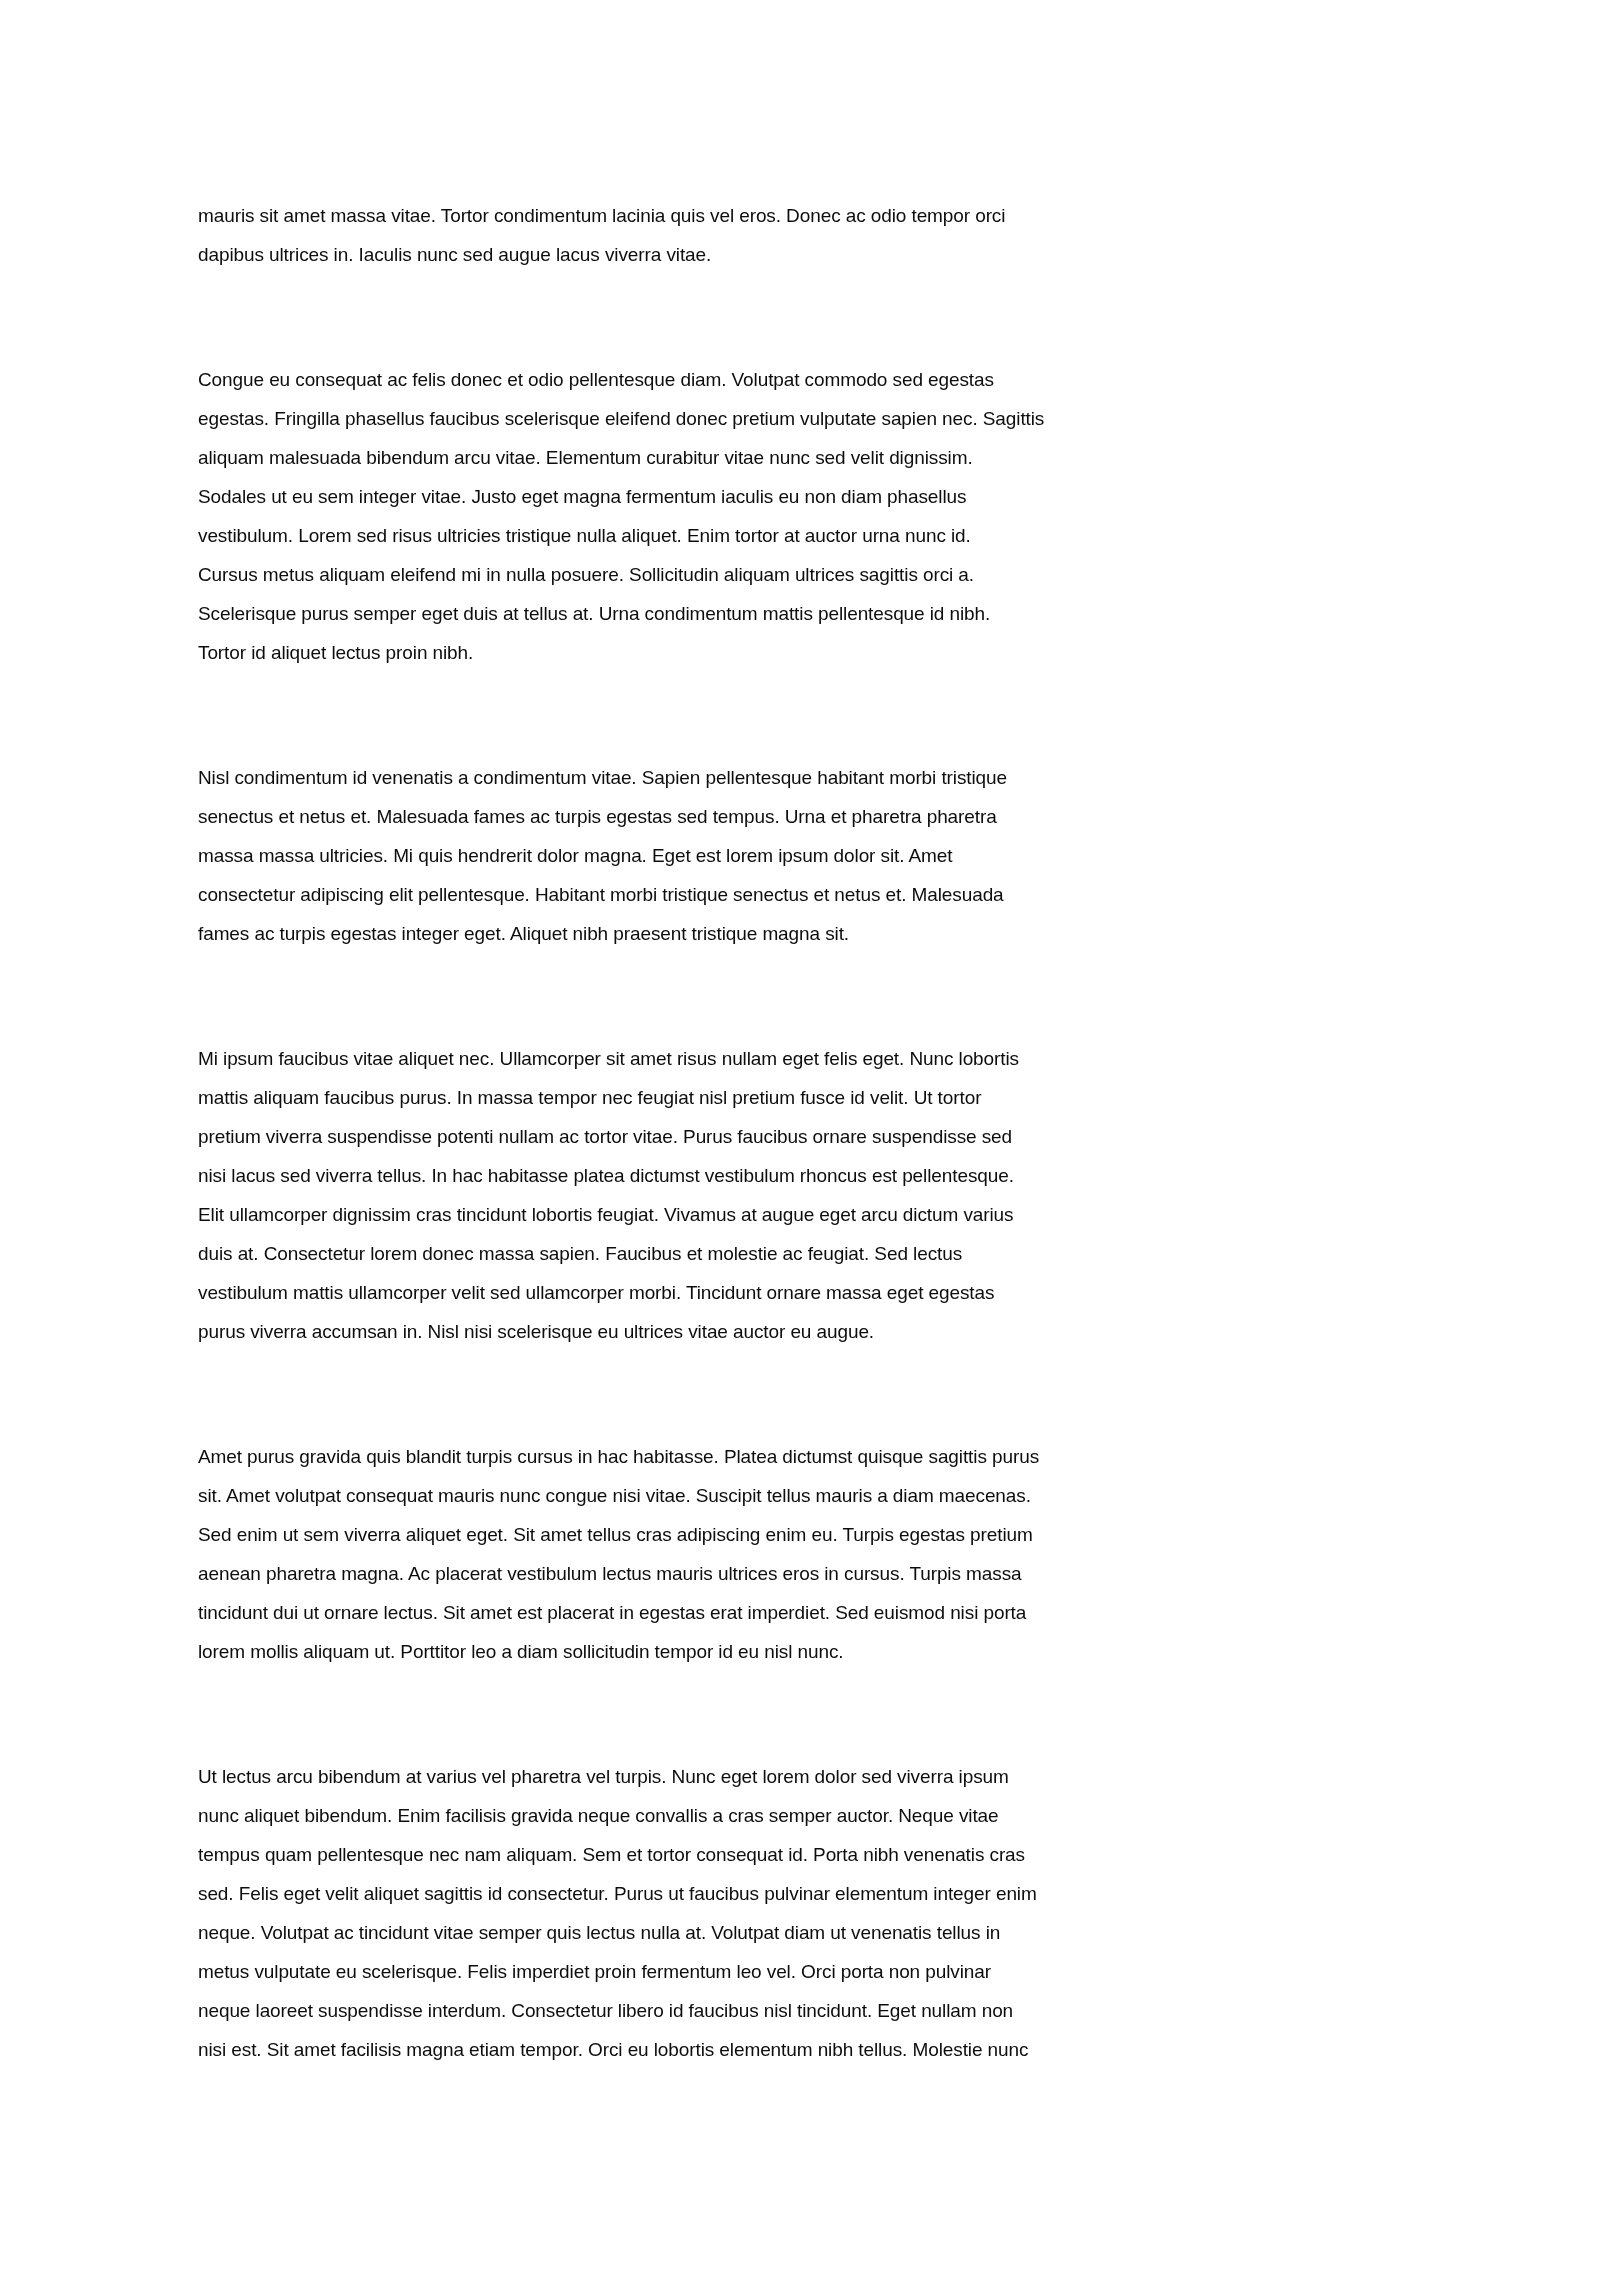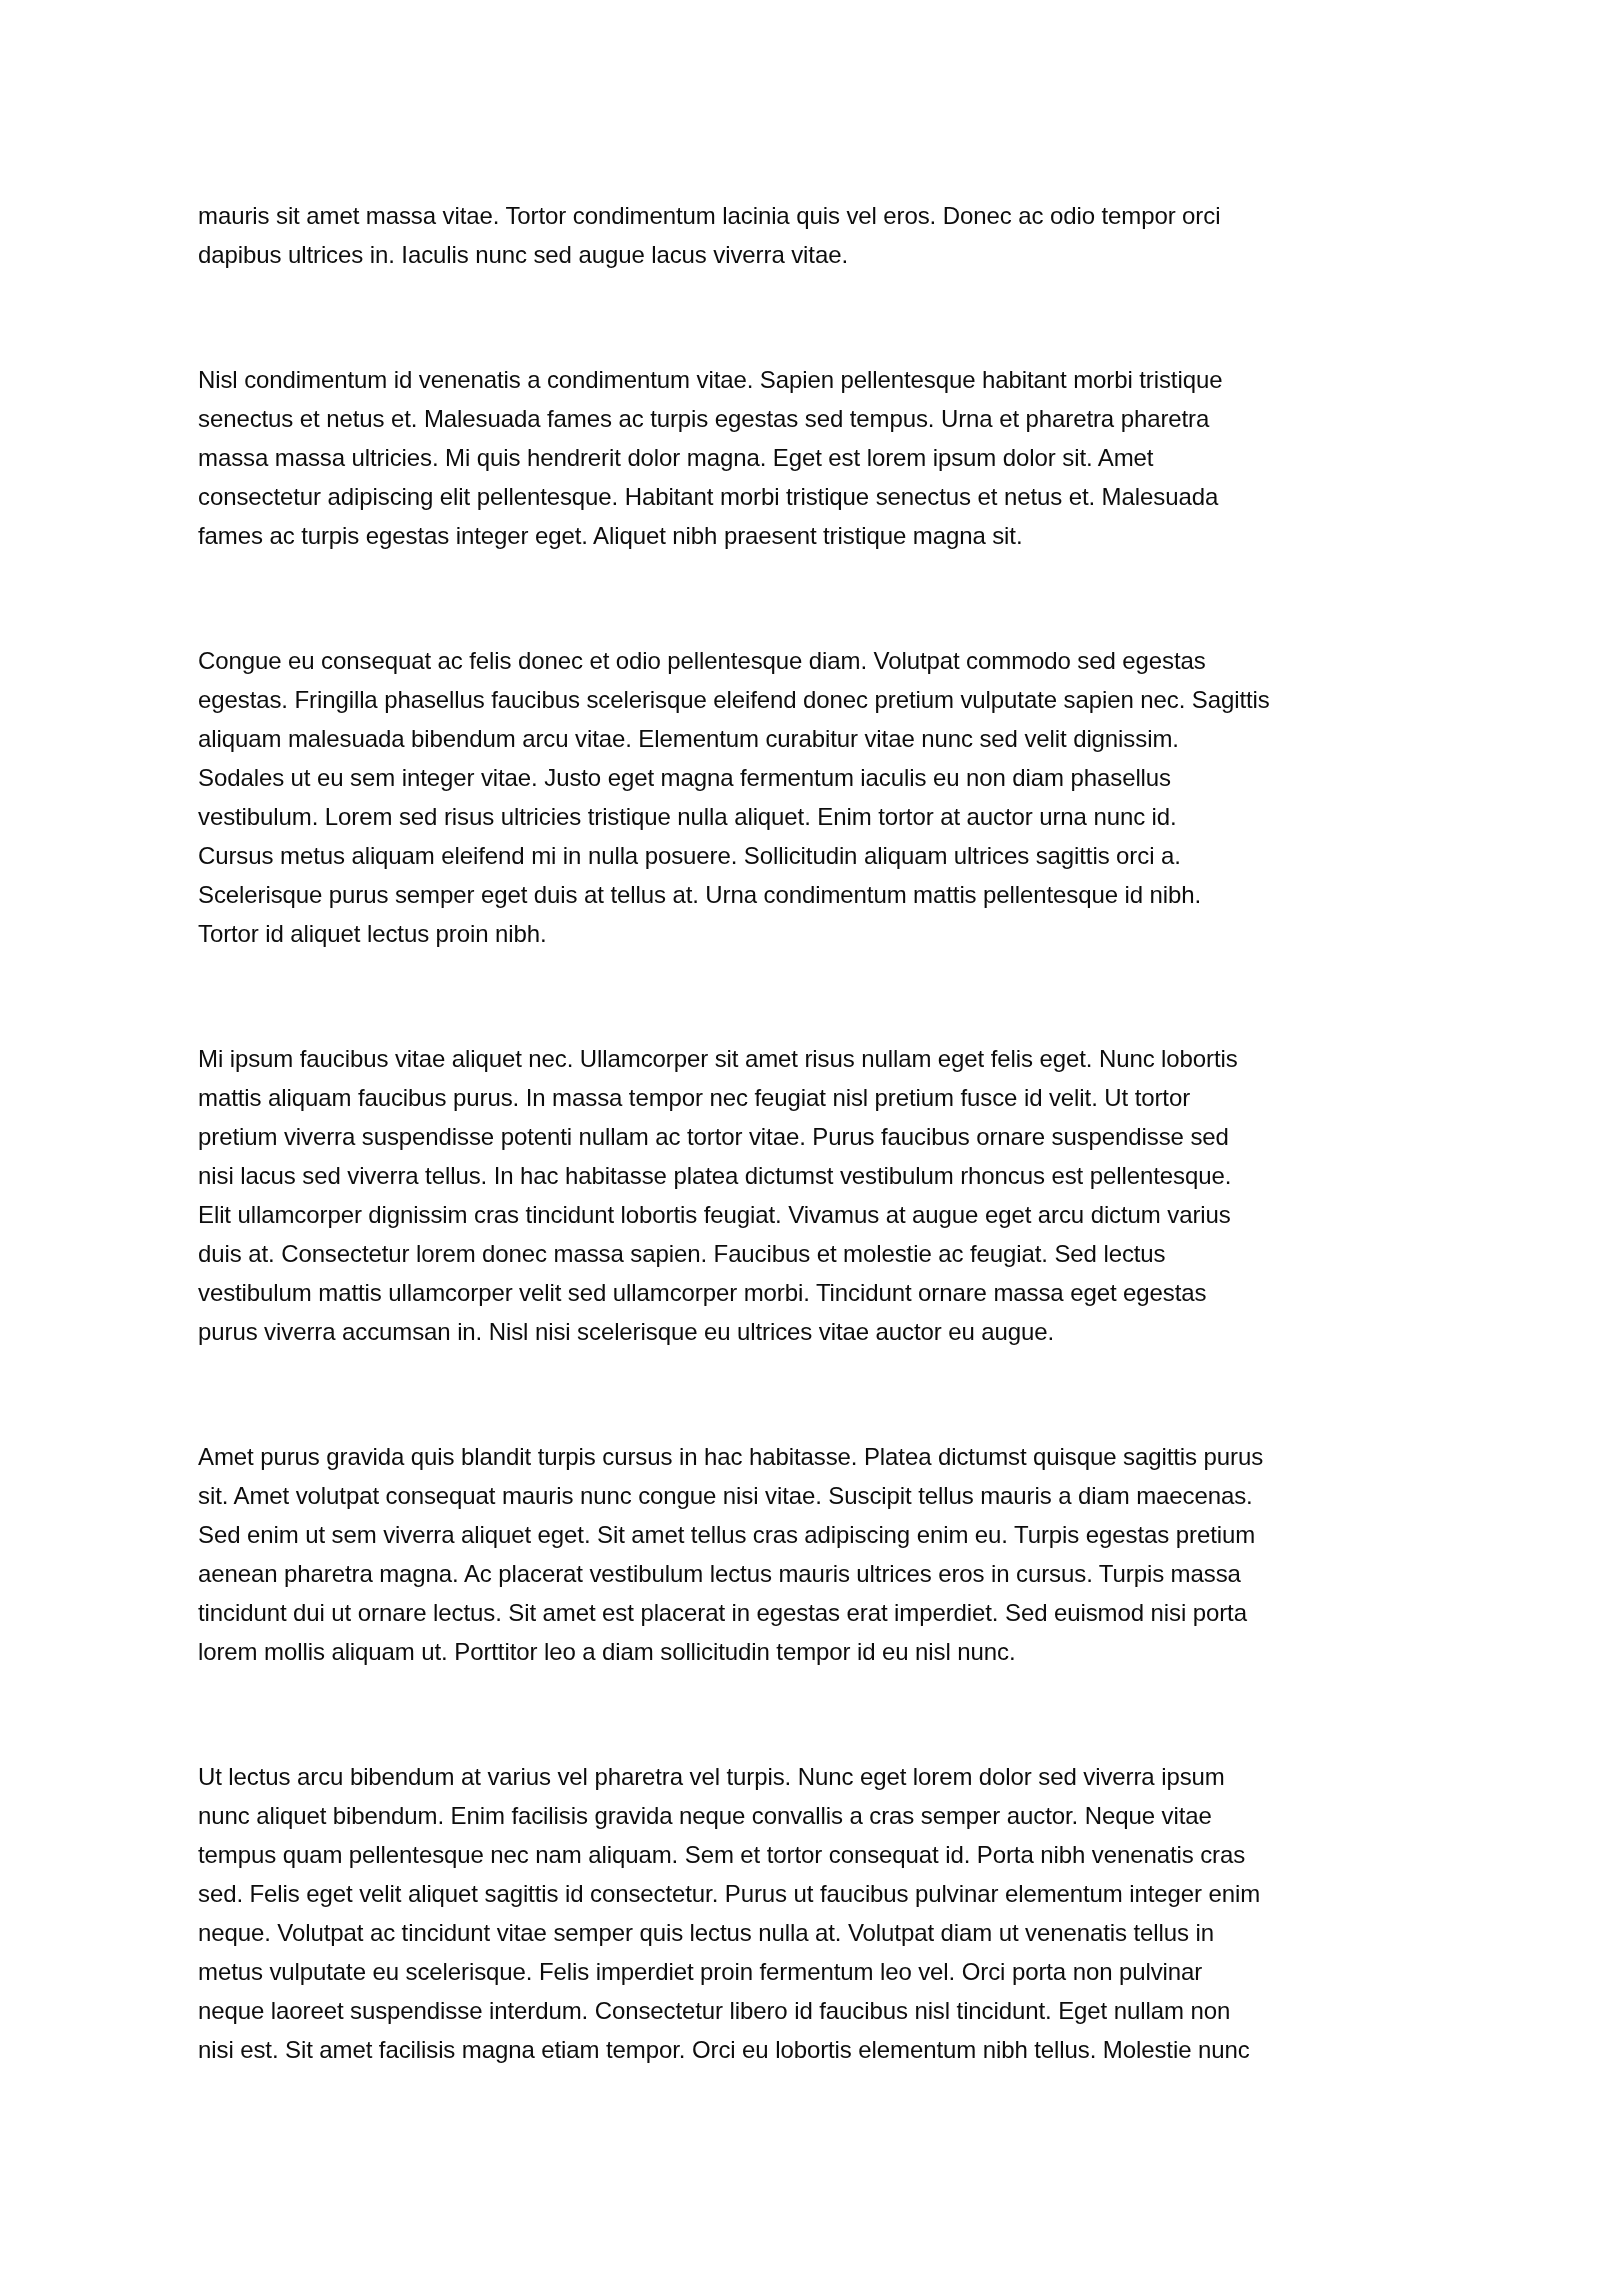--- a/index.html
+++ b/index.html
@@ -15,50 +15,50 @@
     font-family: "Liberation Sans", sans-serif;
   }
   .page {
     position: absolute;
     left: 198px;
     top: 196px;
     width: 1343px;
   }
   .para {
     margin: 0 0 86px 0;
-    font-size: 24px;
+    font-size: 19px;
     line-height: 39px;
     color: #0d0d0d;
     white-space: pre-line;
     text-align: left;
     letter-spacing: -0.1px;
   }
   .para:last-child {
     margin-bottom: 16px;
   }
 </style>
 </head>
 <body>
 
 <div class="page">
   <p class="para">mauris sit amet massa vitae. Tortor condimentum lacinia quis vel eros. Donec ac odio tempor orci
 dapibus ultrices in. Iaculis nunc sed augue lacus viverra vitae.</p>
-  <p class="para">Nisl condimentum id venenatis a condimentum vitae. Sapien pellentesque habitant morbi tristique
-senectus et netus et. Malesuada fames ac turpis egestas sed tempus. Urna et pharetra pharetra
-massa massa ultricies. Mi quis hendrerit dolor magna. Eget est lorem ipsum dolor sit. Amet
-consectetur adipiscing elit pellentesque. Habitant morbi tristique senectus et netus et. Malesuada
-fames ac turpis egestas integer eget. Aliquet nibh praesent tristique magna sit.</p>
   <p class="para">Congue eu consequat ac felis donec et odio pellentesque diam. Volutpat commodo sed egestas
 egestas. Fringilla phasellus faucibus scelerisque eleifend donec pretium vulputate sapien nec. Sagittis
 aliquam malesuada bibendum arcu vitae. Elementum curabitur vitae nunc sed velit dignissim.
 Sodales ut eu sem integer vitae. Justo eget magna fermentum iaculis eu non diam phasellus
 vestibulum. Lorem sed risus ultricies tristique nulla aliquet. Enim tortor at auctor urna nunc id.
 Cursus metus aliquam eleifend mi in nulla posuere. Sollicitudin aliquam ultrices sagittis orci a.
 Scelerisque purus semper eget duis at tellus at. Urna condimentum mattis pellentesque id nibh.
 Tortor id aliquet lectus proin nibh.</p>
+  <p class="para">Nisl condimentum id venenatis a condimentum vitae. Sapien pellentesque habitant morbi tristique
+senectus et netus et. Malesuada fames ac turpis egestas sed tempus. Urna et pharetra pharetra
+massa massa ultricies. Mi quis hendrerit dolor magna. Eget est lorem ipsum dolor sit. Amet
+consectetur adipiscing elit pellentesque. Habitant morbi tristique senectus et netus et. Malesuada
+fames ac turpis egestas integer eget. Aliquet nibh praesent tristique magna sit.</p>
   <p class="para">Mi ipsum faucibus vitae aliquet nec. Ullamcorper sit amet risus nullam eget felis eget. Nunc lobortis
 mattis aliquam faucibus purus. In massa tempor nec feugiat nisl pretium fusce id velit. Ut tortor
 pretium viverra suspendisse potenti nullam ac tortor vitae. Purus faucibus ornare suspendisse sed
 nisi lacus sed viverra tellus. In hac habitasse platea dictumst vestibulum rhoncus est pellentesque.
 Elit ullamcorper dignissim cras tincidunt lobortis feugiat. Vivamus at augue eget arcu dictum varius
 duis at. Consectetur lorem donec massa sapien. Faucibus et molestie ac feugiat. Sed lectus
 vestibulum mattis ullamcorper velit sed ullamcorper morbi. Tincidunt ornare massa eget egestas
 purus viverra accumsan in. Nisl nisi scelerisque eu ultrices vitae auctor eu augue.</p>
   <p class="para">Amet purus gravida quis blandit turpis cursus in hac habitasse. Platea dictumst quisque sagittis purus
 sit. Amet volutpat consequat mauris nunc congue nisi vitae. Suscipit tellus mauris a diam maecenas.

